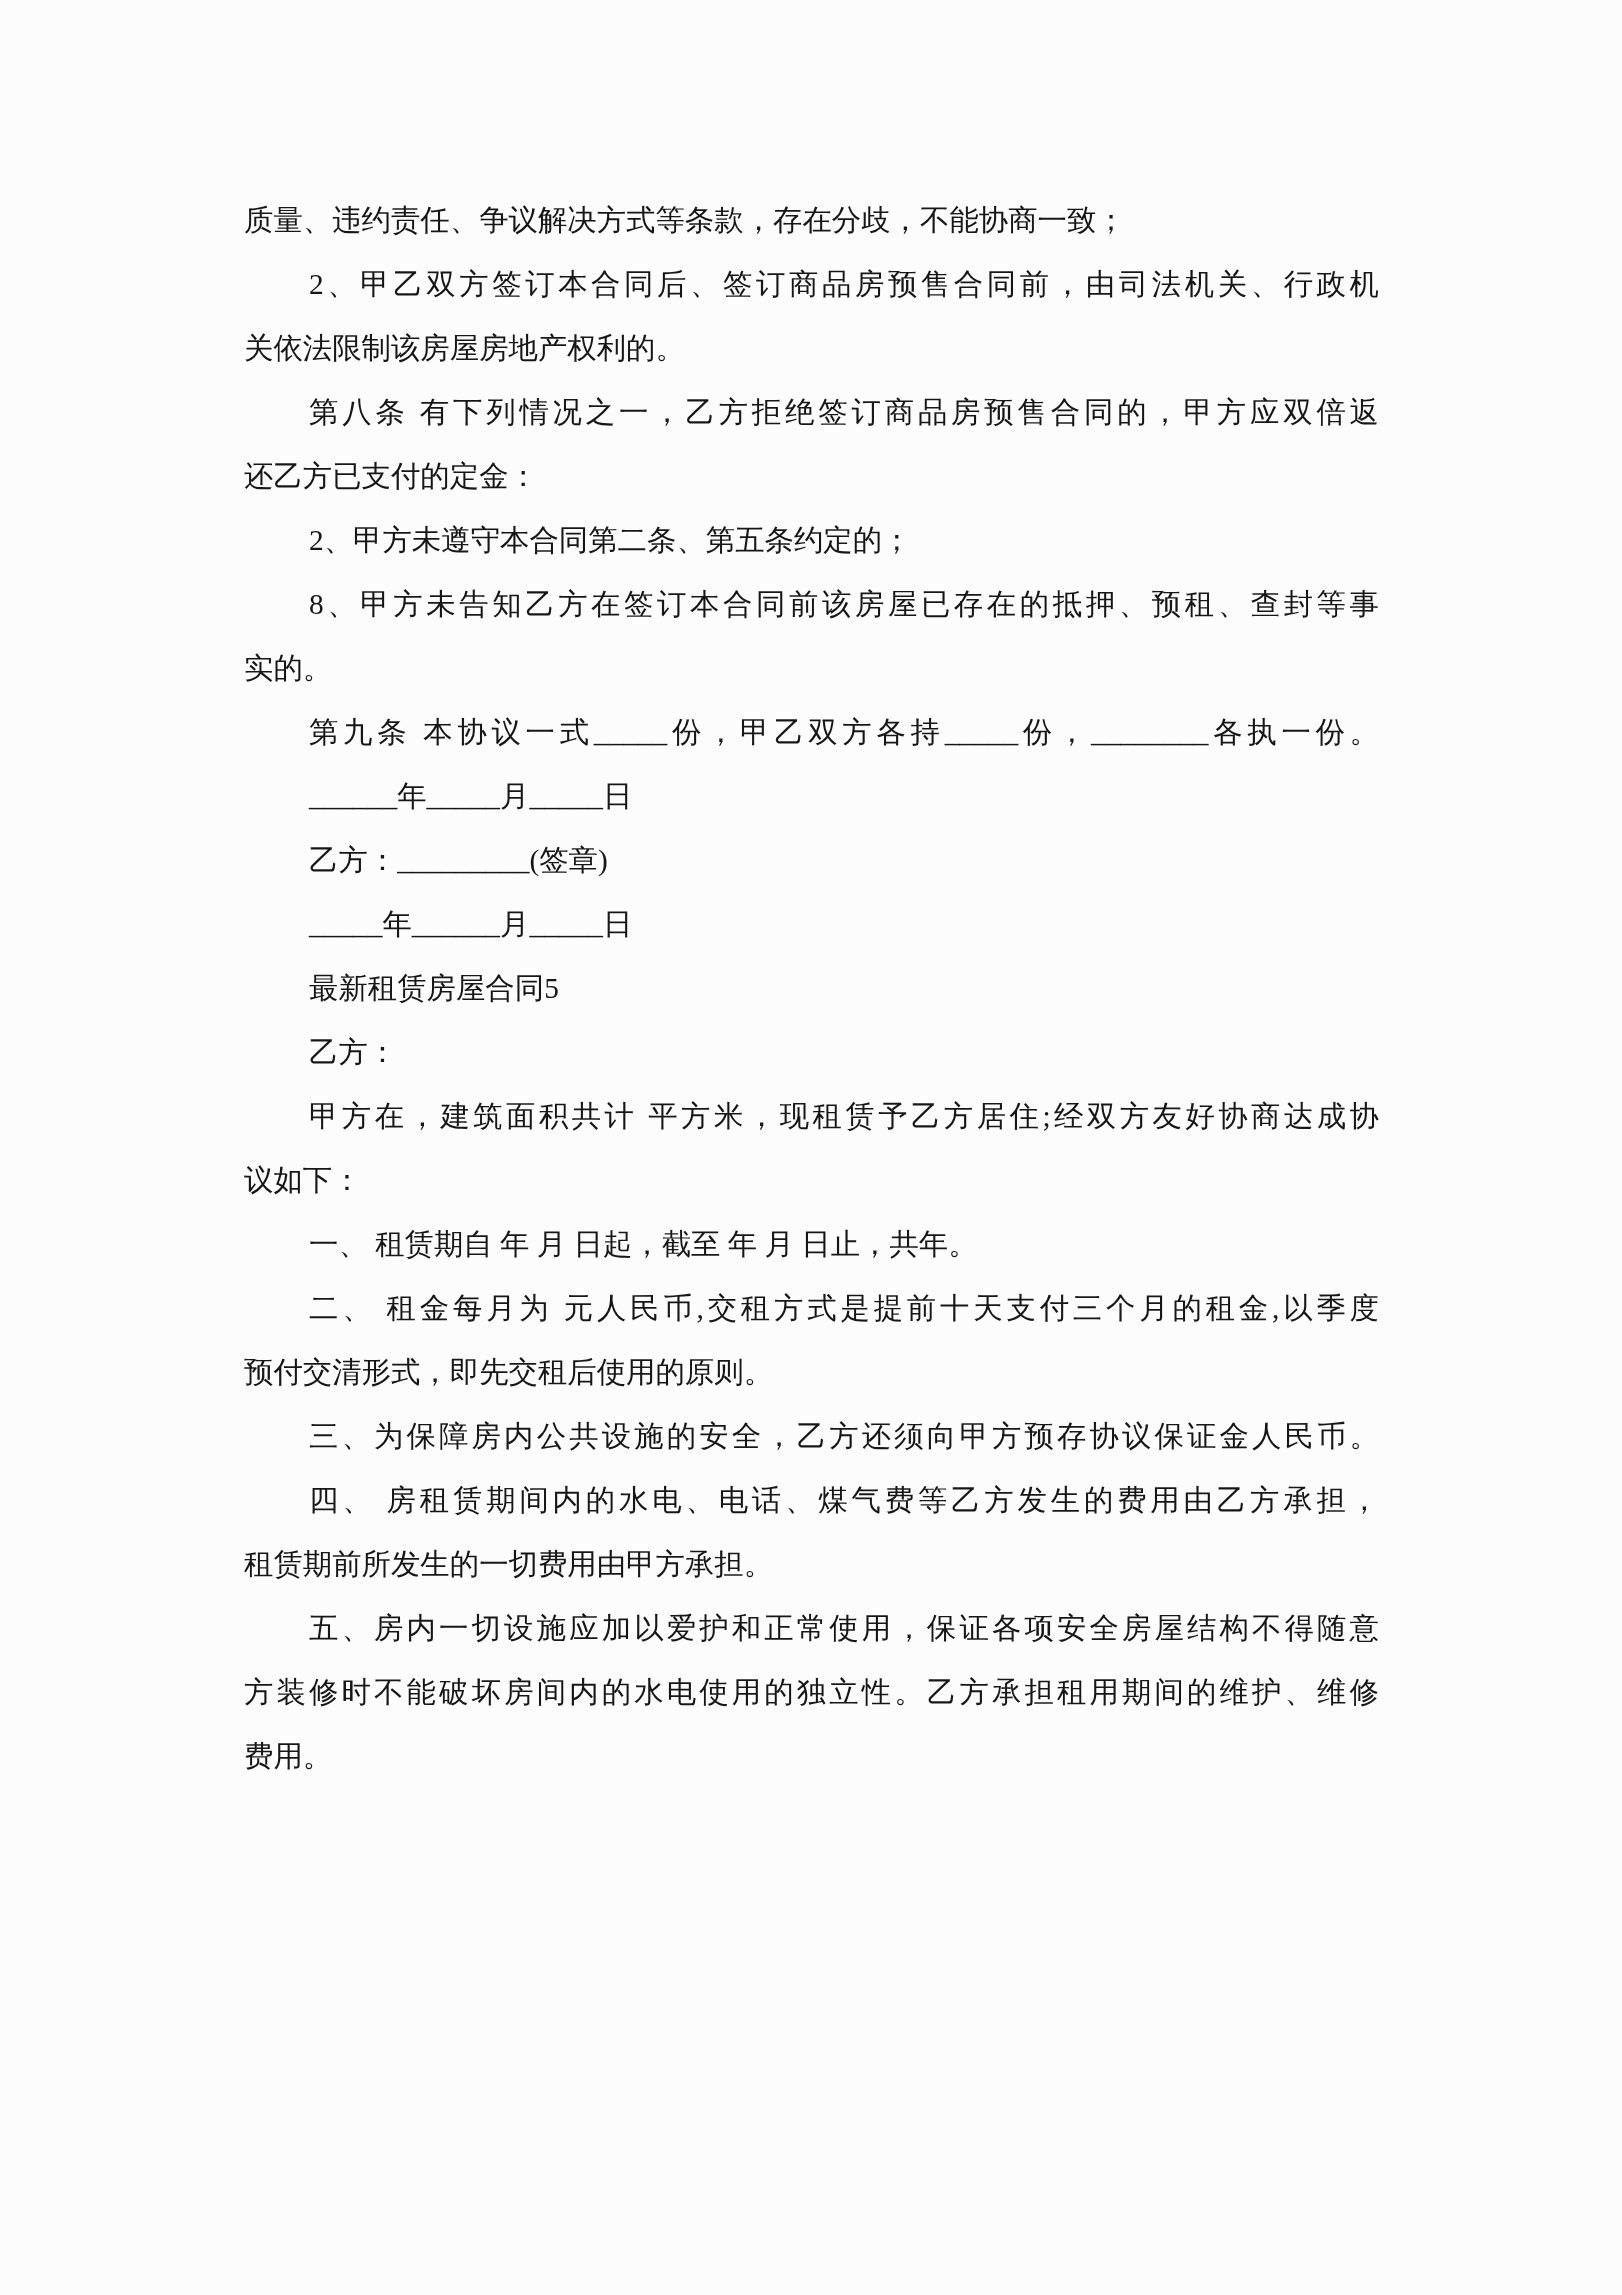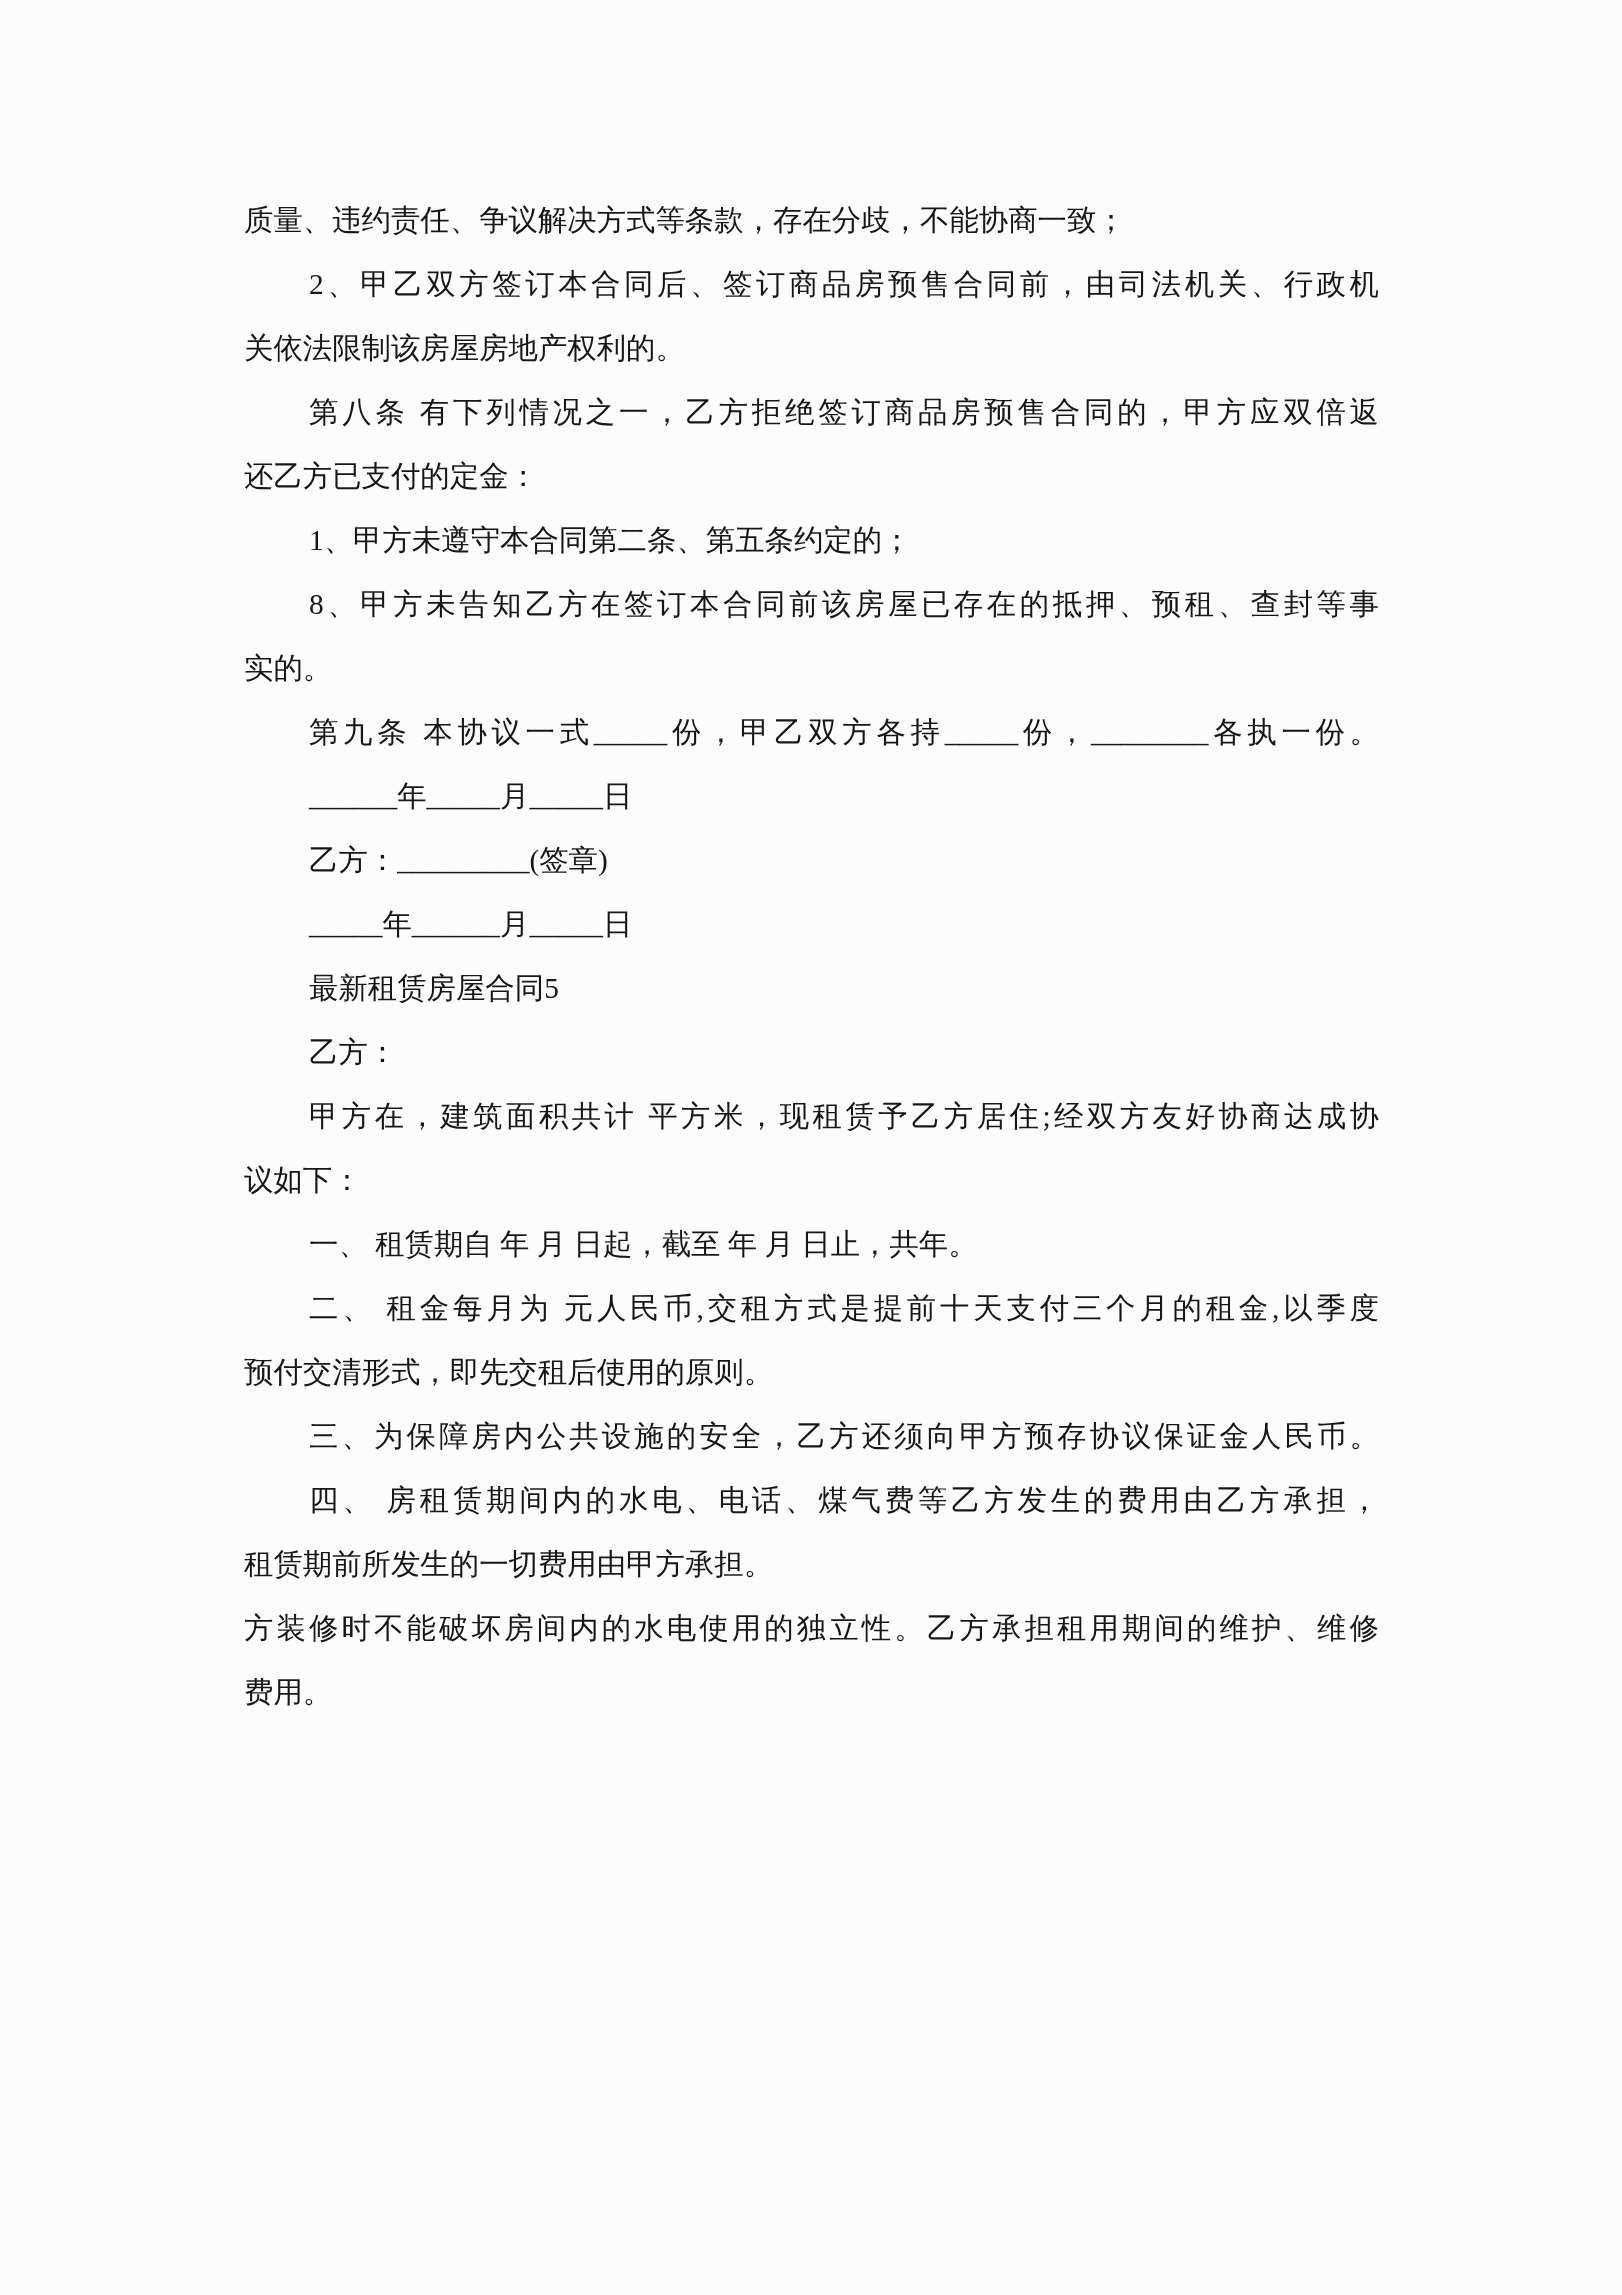--- a/index.html
+++ b/index.html
@@ -46,34 +46,35 @@
 </head>
 <body>
 
 <div class="page" style="background: rgb(252, 252, 252);">
   <div class="content" id="doc-lines" style="color: rgb(22, 22, 22);">
       <div class="line">质量、违约责任、争议解决方式等条款，存在分歧，不能协商一致；</div>
       <div class="line indent just">2、甲乙双方签订本合同后、签订商品房预售合同前，由司法机关、行政机</div>
       <div class="line">关依法限制该房屋房地产权利的。</div>
       <div class="line indent just">第八条 有下列情况之一，乙方拒绝签订商品房预售合同的，甲方应双倍返</div>
       <div class="line">还乙方已支付的定金：</div>
-      <div class="line indent">1、甲方未遵守本合同第二条、第五条约定的；</div>
+      <div class="line indent">2、甲方未遵守本合同第二条、第五条约定的；</div>
       <div class="line indent just">8、甲方未告知乙方在签订本合同前该房屋已存在的抵押、预租、查封等事</div>
       <div class="line">实的。</div>
       <div class="line indent just">第九条 本协议一式_____份，甲乙双方各持_____份，________各执一份。</div>
       <div class="line indent">______年_____月_____日</div>
       <div class="line indent">乙方：_________(签章)</div>
       <div class="line indent">_____年______月_____日</div>
       <div class="line indent">最新租赁房屋合同5</div>
       <div class="line indent">乙方：</div>
       <div class="line indent just">甲方在，建筑面积共计 平方米，现租赁予乙方居住;经双方友好协商达成协</div>
       <div class="line">议如下：</div>
       <div class="line indent">一、 租赁期自 年 月 日起，截至 年 月 日止，共年。</div>
       <div class="line indent just">二、 租金每月为 元人民币,交租方式是提前十天支付三个月的租金,以季度</div>
       <div class="line">预付交清形式，即先交租后使用的原则。</div>
       <div class="line indent just">三、为保障房内公共设施的安全，乙方还须向甲方预存协议保证金人民币。</div>
       <div class="line indent just">四、 房租赁期间内的水电、电话、煤气费等乙方发生的费用由乙方承担，</div>
       <div class="line">租赁期前所发生的一切费用由甲方承担。</div>
+      <div class="line indent just">五、房内一切设施应加以爱护和正常使用，保证各项安全房屋结构不得随意</div>
       <div class="line just">方装修时不能破坏房间内的水电使用的独立性。乙方承担租用期间的维护、维修</div>
       <div class="line">费用。</div>
     </div>
 </div>
 
 
 </body></html>

